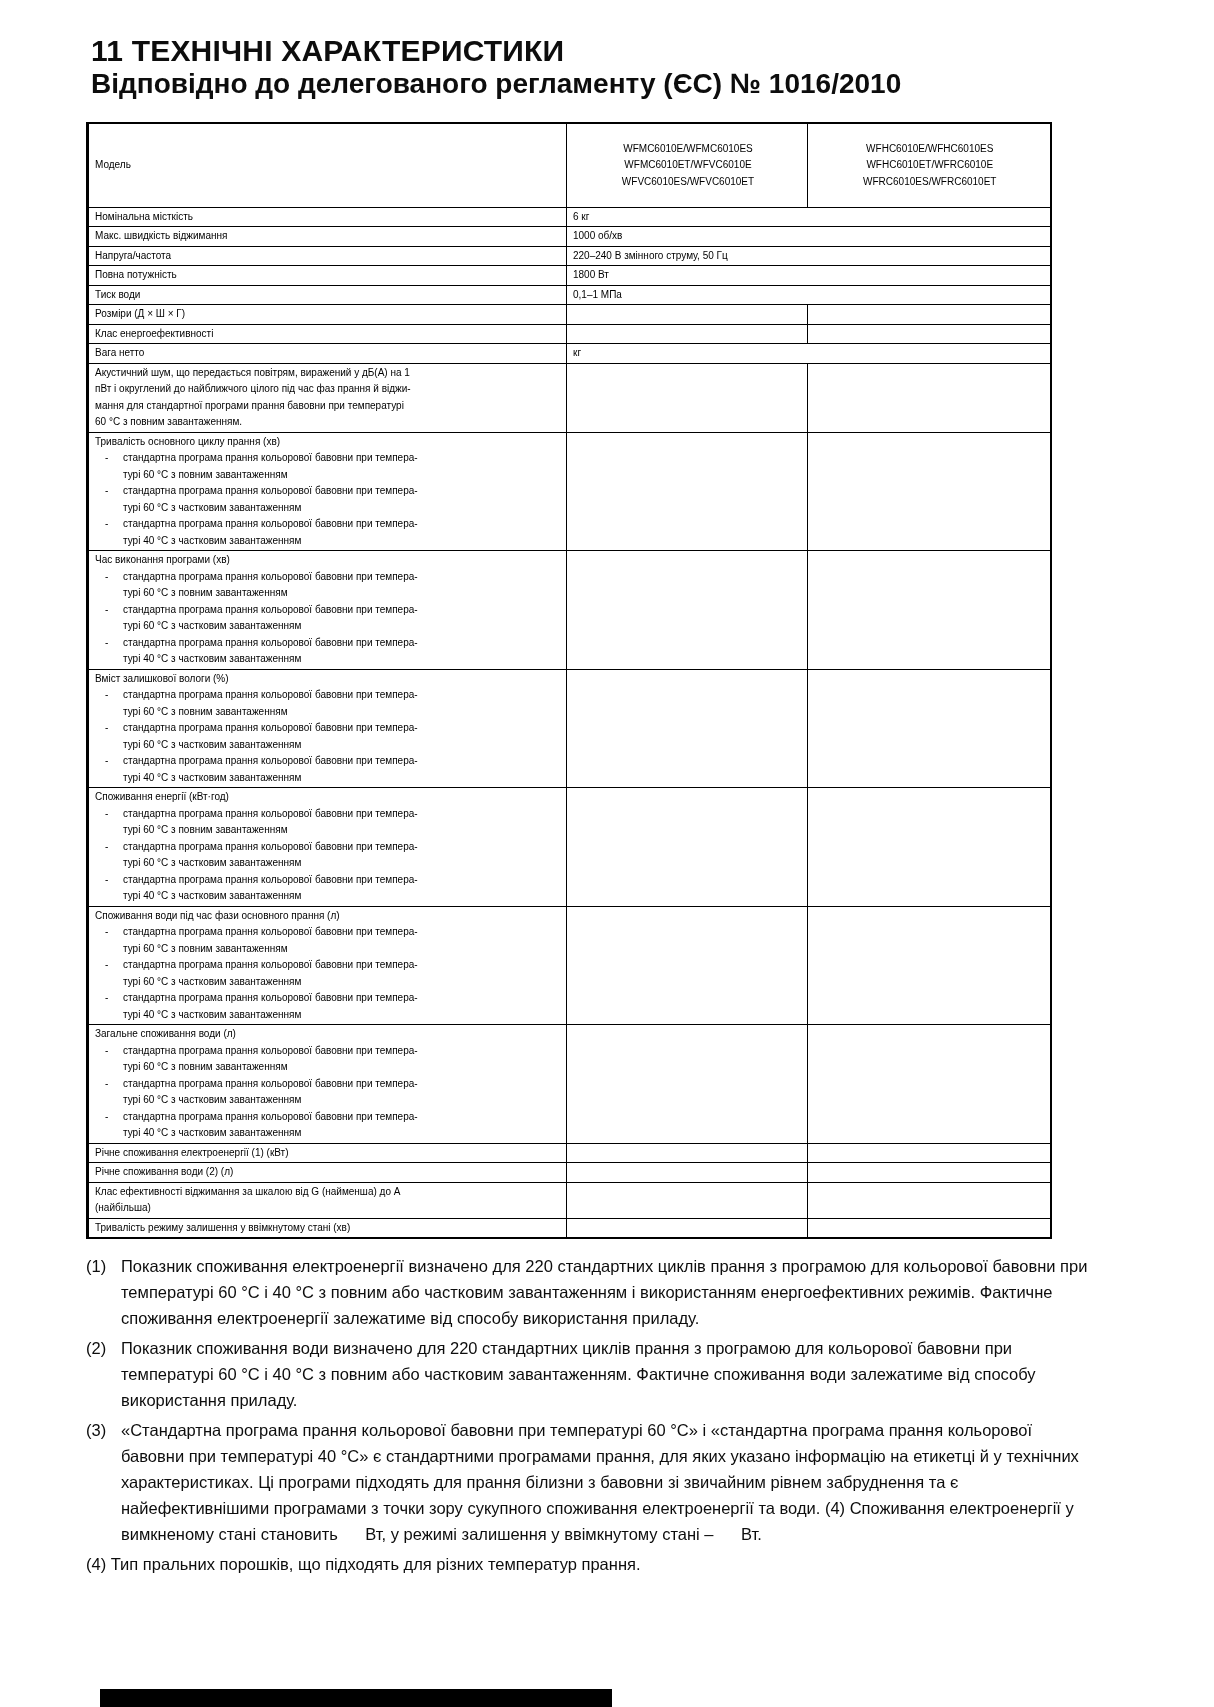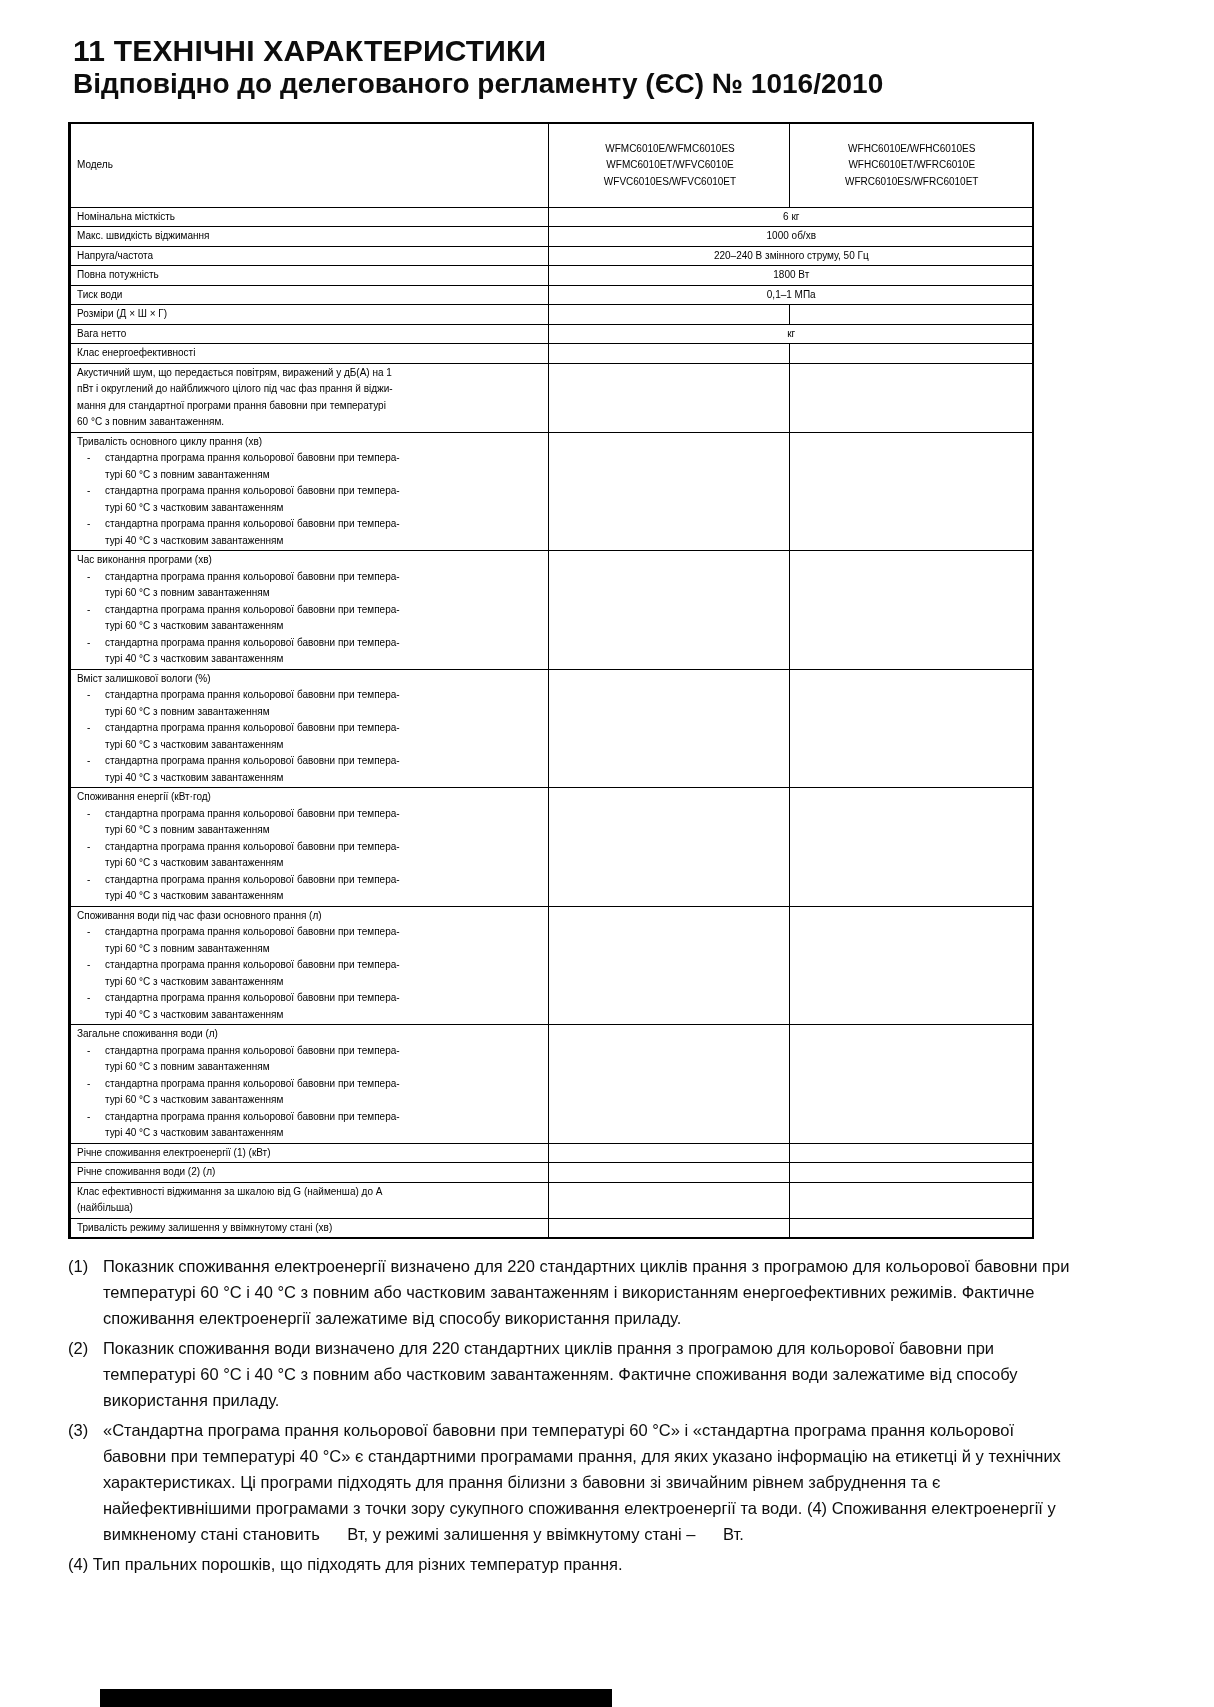--- a/index.html
+++ b/index.html
@@ -3,21 +3,21 @@
 <meta charset="utf-8">
 <style>
   * { margin: 0; padding: 0; box-sizing: border-box; }
   html, body { background: #ffffff; }
   body {
     width: 1214px; height: 1707px;
     position: relative; overflow: hidden;
     font-family: "Liberation Sans", sans-serif;
     color: #111;
   }
-  .page { padding: 34px 100px 0 68px; }
+  .page { padding: 34px 100px 0 86px; }
 
   h1[data-name="page-title"] {
     font-size: 30px; line-height: 34px; font-weight: bold; color: #0d0d0d;
     padding-left: 5px; letter-spacing: 0.2px;
   }
   h2[data-name="page-subtitle"] {
     font-size: 28px; line-height: 28px; font-weight: bold; color: #0d0d0d;
     padding-left: 5px; margin-top: 2px;
   }
 
@@ -42,21 +42,21 @@
   }
   table.spec thead td { height: 84px; vertical-align: middle; }
   .header-label { font-size: 13.5px; }
   .model-cell {
     text-align: center;
     font-size: 11.5px;
     line-height: 15px;
     white-space: pre-line;
     padding: 1px 2px;
   }
-  .value-cell { text-align: center; }
+  .value-cell { text-align: left; }
   .row-label { white-space: pre-line; }
   .dash-item { display: flex; padding-left: 10px; }
   .dash { flex: 0 0 18px; }
   .dash-text { flex: 1; white-space: pre-line; }
 
   .footnotes {
     margin-top: 14px;
     width: 1012px;
     font-size: 16.5px;
     line-height: 26px;
@@ -132,30 +132,30 @@
         </tr>
         <tr data-name="spec-row">
           <td data-name="spec-row-label-cell">
             <div class="row-label" data-name="spec-row-label">Розміри (Д × Ш × Г)</div>
           </td>
           <td class="value-cell" data-name="spec-row-value-1"></td>
           <td class="value-cell" data-name="spec-row-value-2"></td>
         </tr>
         <tr data-name="spec-row">
           <td data-name="spec-row-label-cell">
+            <div class="row-label" data-name="spec-row-label">Клас енергоефективності</div>
+          </td>
+          <td class="value-cell" data-name="spec-row-value-1"></td>
+          <td class="value-cell" data-name="spec-row-value-2"></td>
+        </tr>
+        <tr data-name="spec-row">
+          <td data-name="spec-row-label-cell">
             <div class="row-label" data-name="spec-row-label">Вага нетто</div>
           </td>
           <td colspan="2" class="value-cell" data-name="spec-row-value">кг</td>
-        </tr>
-        <tr data-name="spec-row">
-          <td data-name="spec-row-label-cell">
-            <div class="row-label" data-name="spec-row-label">Клас енергоефективності</div>
-          </td>
-          <td class="value-cell" data-name="spec-row-value-1"></td>
-          <td class="value-cell" data-name="spec-row-value-2"></td>
         </tr>
         <tr data-name="spec-row">
           <td data-name="spec-row-label-cell">
             <div class="row-label" data-name="spec-row-label">Акустичний шум, що передається повітрям, виражений у дБ(А) на 1
 пВт і округлений до найближчого цілого під час фаз прання й віджи-
 мання для стандартної програми прання бавовни при температурі
 60 °C з повним завантаженням.</div>
           </td>
           <td class="value-cell" data-name="spec-row-value-1"></td>
           <td class="value-cell" data-name="spec-row-value-2"></td>

